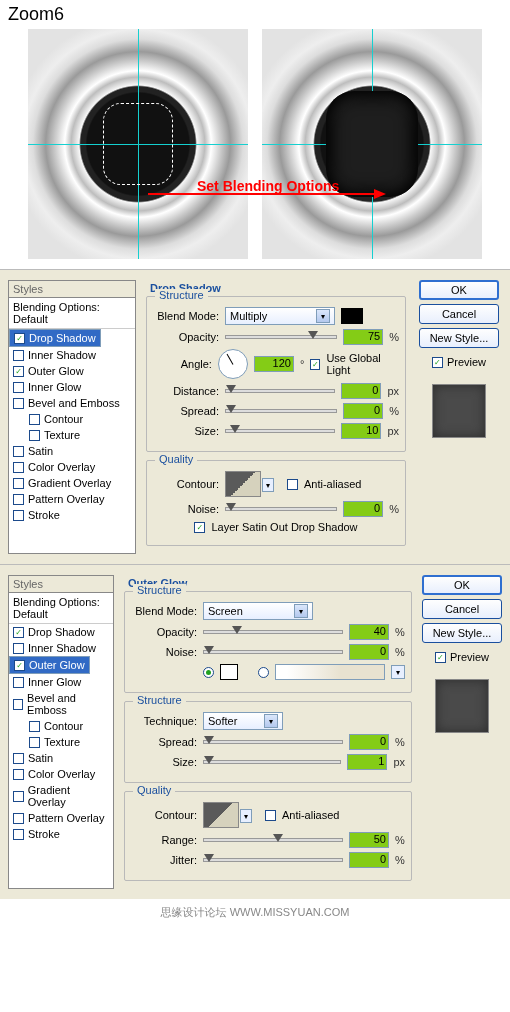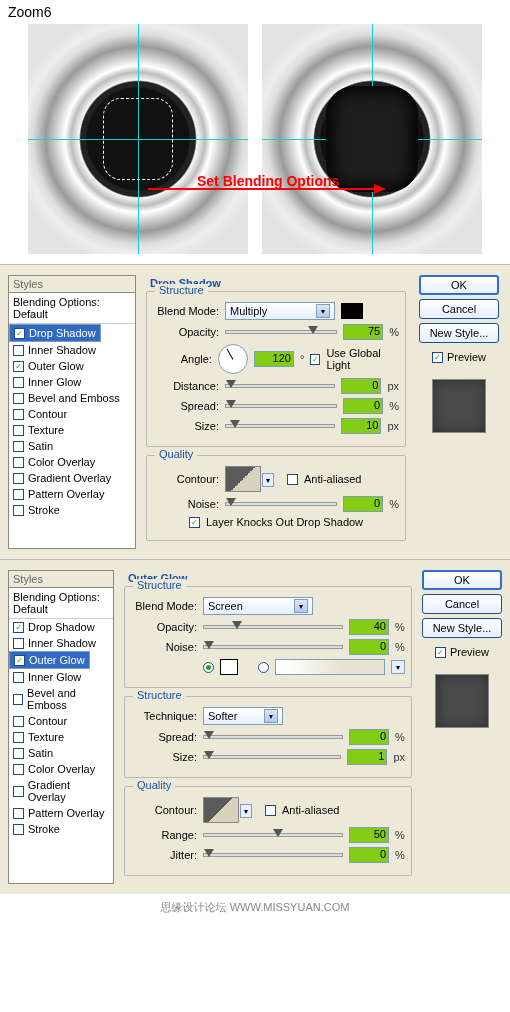--- a/index.html
+++ b/index.html
@@ -1,36 +1,36 @@
 <!DOCTYPE html>
 <html><head>
 <meta charset="utf-8">
 <style>
 * { box-sizing: border-box; margin: 0; padding: 0; }
 body { font-family: Tahoma, sans-serif; font-size: 11px; background: #fff; width: 510px; }
-.header-label { padding: 4px 8px; font-size: 14px; }
+.header-label { padding: 4px 8px; font-size: 18px; }
 .imgrow { display: flex; gap: 14px; padding: 0 28px 10px; position: relative; }
 .badge { color: #f00; font-size: 18px; font-weight: bold; text-align: center; }
 .lens { width: 230px; height: 230px; background: radial-gradient(circle at 50% 50%, #111 0 32%, #222 33% 36%, #f7f7f7 37%, #bdbdbd 42%, #fff 46%, #ccc 52%, #9a9a9a 58%, #ddd 66%, #eee 72%, #e3e3e3 80%); position: relative; }
 .guide-h, .guide-v { position: absolute; background: #15d0d0; }
 .guide-h { left: 0; right: 0; top: 50%; height: 1px; }
 .guide-v { top: 0; bottom: 0; left: 50%; width: 1px; }
 .dotrect { position: absolute; left: 34%; top: 32%; width: 32%; height: 36%; border: 1px dashed #fff; border-radius: 18px; }
 .soft { position: absolute; left: 29%; top: 27%; width: 42%; height: 46%; border-radius: 28px; background: radial-gradient(circle, #1e1e1e 0 60%, #2c2c2c 90%); box-shadow: 0 0 16px 6px #000 inset; }
 .arrow { position: absolute; left: 148px; top: 164px; width: 230px; height: 2px; background: #f00; }
 .arrow::after { content: ""; position: absolute; right: -8px; top: -4px; border-left: 12px solid #f00; border-top: 5px solid transparent; border-bottom: 5px solid transparent; }
 .arrow-label { position: absolute; left: 197px; top: 149px; color: #f00; font-size: 14px; font-weight: bold; }
 
 .panel { display: flex; gap: 8px; padding: 10px 8px; background: #ece9d8; border-top: 1px solid #bbb; }
 .styles { width: 128px; background: #fff; border: 1px solid #888; }
 .styles-hdr { background: #ece9d8; border-bottom: 1px solid #888; padding: 2px 4px; color: #666; }
 .bo-row { padding: 3px 4px; border-bottom: 1px solid #ccc; font-size: 11px; }
 .style-row { display: flex; align-items: center; gap: 4px; padding: 2px 4px; }
 .style-row.sel { background: #316ac5; color: #fff; }
-.style-row.ind1 { padding-left: 4px; }
+.style-row.ind1 { padding-left: 20px; }
 .chk { width: 11px; height: 11px; border: 1px solid #1c4a8b; background: #fff; display: inline-flex; align-items: center; justify-content: center; font-size: 8px; color: #21a121; }
 
 .mid { flex: 1; }
 .grp-title { color: #1a4f9e; font-weight: bold; padding: 2px 0 2px 6px; }
 .grp { border: 1px solid #b9b9b9; border-radius: 2px; margin: 0 2px 8px 2px; padding: 6px 6px 8px 6px; position: relative; }
 .grp .legend { position: absolute; top: -8px; left: 8px; background: #ece9d8; padding: 0 4px; color: #1a4f9e; font-size: 11px; }
 .row { display: flex; align-items: center; gap: 6px; margin: 4px 0; }
 .lbl { width: 66px; text-align: right; }
 .sel { border: 1px solid #7f9db9; background: linear-gradient(#fff,#e7efff); height: 18px; display: inline-flex; align-items: center; padding: 0 4px; font-size: 11px; }
 .sel .arw { margin-left: auto; width: 14px; height: 14px; background: linear-gradient(#dbe7fb,#b3c8ee); border: 1px solid #7f9db9; display: flex; align-items: center; justify-content: center; font-size: 8px; }
@@ -189,21 +189,21 @@
         <div class="row">
             <span class="lbl">Noise:</span>
             <span class="slider">
               <span class="th" style="left:0%"></span>
             </span>
             <span class="num">0</span>
             <span class="unit">%</span>
           </div>
         <div class="row" style="justify-content:center">
             <span class="chk">✓</span>
-            <span>Layer Knocks Out Drop Shadow</span>
+            <span>Layer Satin Out Drop Shadow</span>
           </div>
       </div>
     </div>
     <div class="right">
     <div class="btn def">OK</div>
     <div class="btn">Cancel</div>
     <div class="btn">New Style...</div>
     <div class="prev-chk">
           <span class="chk">✓</span>
           <span>Preview</span>

